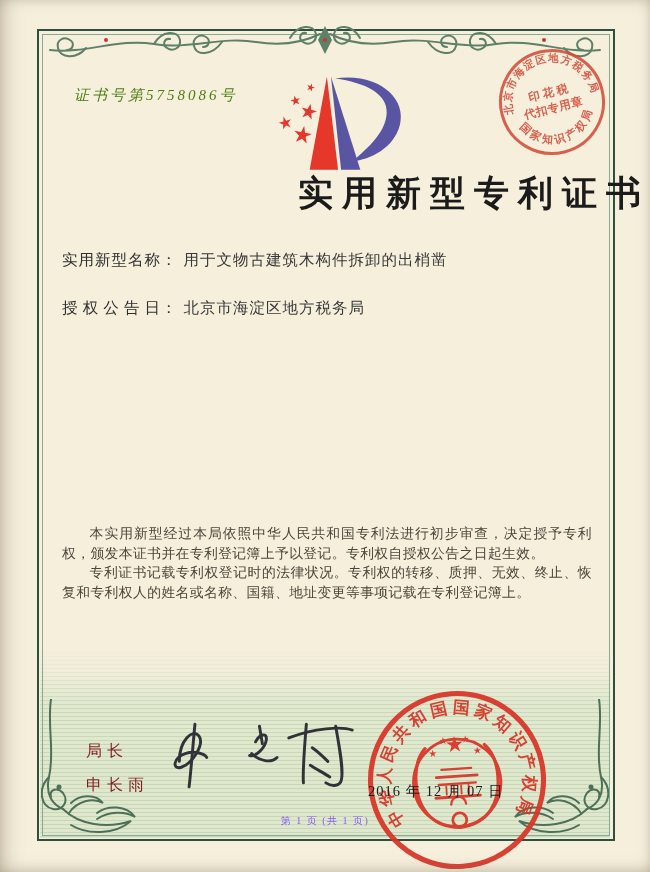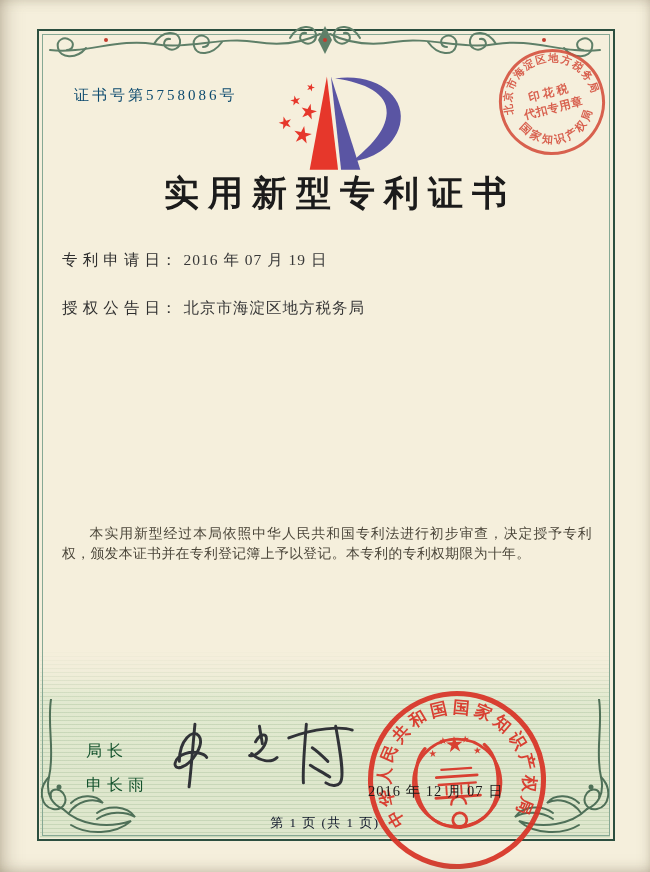--- a/index.html
+++ b/index.html
@@ -20,45 +20,45 @@
       linear-gradient(180deg, rgba(223,232,206,0) 0, rgba(223,232,206,.92) 25%, #dfe7cd 65%);
     -webkit-mask-image:linear-gradient(180deg, transparent 0, #000 55px);
     mask-image:linear-gradient(180deg, transparent 0, #000 55px);}
   .frame{position:absolute;left:37px;top:29px;width:574px;height:808px;z-index:2;
     border:2px solid #2c4f3f;}
   .frame::before{content:"";position:absolute;inset:3px;border:1px solid #86a894;}
   .ornament-top{position:absolute;left:42px;top:20px;width:566px;height:42px;z-index:3;}
   .flourish{position:absolute;width:104px;height:138px;z-index:3;}
   .flourish.left{left:41px;top:699px;}
   .flourish.right{right:41px;top:699px;transform:scaleX(-1);}
-  .cert-no{position:absolute;left:74px;top:86px;font-size:15px;letter-spacing:3px;color:#0c4a6e;z-index:4;}
+  .cert-no{position:absolute;left:74px;top:86px;font-size:15px;letter-spacing:3px;color:#4d7c0f;z-index:4;font-style:italic;}
   .logo{position:absolute;left:258px;top:70px;width:152px;height:102px;z-index:4;}
-  .title{position:absolute;left:0;right:0;top:170px;text-align:center;
+  .title{position:absolute;left:0;right:0;top:170px;text-align:right;
     font-size:35px;font-weight:700;letter-spacing:9px;color:#1b1b1b;z-index:4;margin-left:30px;}
   .fields{position:absolute;left:62px;right:58px;top:250px;z-index:4;}
   .field{height:21px;margin-bottom:27px;font-size:15.5px;color:#343434;white-space:nowrap;}
   .flabel{display:inline-block;width:98px;text-align-last:justify;text-justify:inter-ideograph;
     color:#2f2f2f;letter-spacing:0;}
   .fcolon{display:inline-block;margin:0 7px 0 1px;}
   .fvalue{letter-spacing:1px;color:#383838;}
   .paragraphs{position:absolute;left:62px;right:58px;top:524px;z-index:4;
     font-size:13.8px;line-height:19.6px;letter-spacing:.4px;color:#4b463a;
     text-align:justify;}
   .paragraphs p{margin:0;text-indent:2em;}
-  .signatory{position:absolute;left:86px;top:741px;z-index:5;color:#14532d;}
+  .signatory{position:absolute;left:86px;top:741px;z-index:5;color:#7f1d1d;}
   .signatory .srow{font-size:16px;letter-spacing:5px;margin-bottom:13px;}
   .signature{position:absolute;left:150px;top:712px;width:215px;height:88px;z-index:5;}
   .seal{position:absolute;left:364px;top:687px;width:186px;height:186px;z-index:6;
     transform:rotate(-4deg);opacity:.93;}
   .seal-date{position:absolute;left:368px;top:782px;z-index:7;
     font-size:14.5px;letter-spacing:1px;color:#1c1c1c;white-space:nowrap;}
   .tax-stamp{position:absolute;left:492px;top:42px;width:120px;height:120px;z-index:6;
     transform:rotate(-14deg);opacity:.87;}
   .footer{position:absolute;left:0;right:0;top:814px;text-align:center;z-index:5;
-    font-size:13px;letter-spacing:1.5px;color:#0f172a;}
+    font-size:10px;letter-spacing:1.5px;color:#8b5cf6;}
   svg text{font-family:"Liberation Serif","DejaVu Serif",serif;}
 </style>
 </head>
 <body>
 
 <div class="green-zone"></div>
 <div class="frame"></div>
 
 <svg class="ornament-top" viewBox="0 0 566 42">
   <g id="vineL" stroke="#5e7f68" fill="none" stroke-width="2" stroke-linecap="round">
@@ -113,29 +113,30 @@
   <g fill="#5a55a3">
     <polygon points="72,6 101,98 82,98"></polygon>
     <path d="M76,8 C118,2 147,27 140,54 C134,77 111,88 93,90 C110,75 126,61 127,42 C128,23 106,12 76,8 Z"></path>
   </g>
 </svg>
 
 <div class="title">实用新型专利证书</div>
 
 <div class="fields">
   <div class="field">
-    <span class="flabel">专利申请日</span><span class="fcolon">：</span><span class="fvalue">2016 年 07 月 19 日</span>
+    <span class="flabel">实用新型名称</span><span class="fcolon">：</span><span class="fvalue">用于文物古建筑木构件拆卸的出梢凿</span>
   </div>
   <div class="field">
     <span class="flabel">授权公告日</span><span class="fcolon">：</span><span class="fvalue">北京市海淀区地方税务局</span>
   </div>
 </div>
 
 <div class="paragraphs">
-  <p>本实用新型经过本局依照中华人民共和国专利法进行初步审查，决定授予专利权，颁发本证书并在专利登记簿上予以登记。本专利的专利权期限为十年。</p>
+  <p>本实用新型经过本局依照中华人民共和国专利法进行初步审查，决定授予专利权，颁发本证书并在专利登记簿上予以登记。专利权自授权公告之日起生效。</p>
+  <p>专利证书记载专利权登记时的法律状况。专利权的转移、质押、无效、终止、恢复和专利权人的姓名或名称、国籍、地址变更等事项记载在专利登记簿上。</p>
 </div>
 
 <div class="signatory">
   <div class="srow">局长</div>
   <div class="srow">申长雨</div>
 </div>
 
 <svg class="signature" viewBox="0 0 220 85">
   <g stroke="#23242c" fill="none" stroke-width="3" stroke-linecap="round" opacity="0.92">
     <path d="M30,48 C30,26 44,14 50,22 C56,30 44,50 32,54 C22,57 24,44 36,40 C46,37 56,40 58,44"></path>

